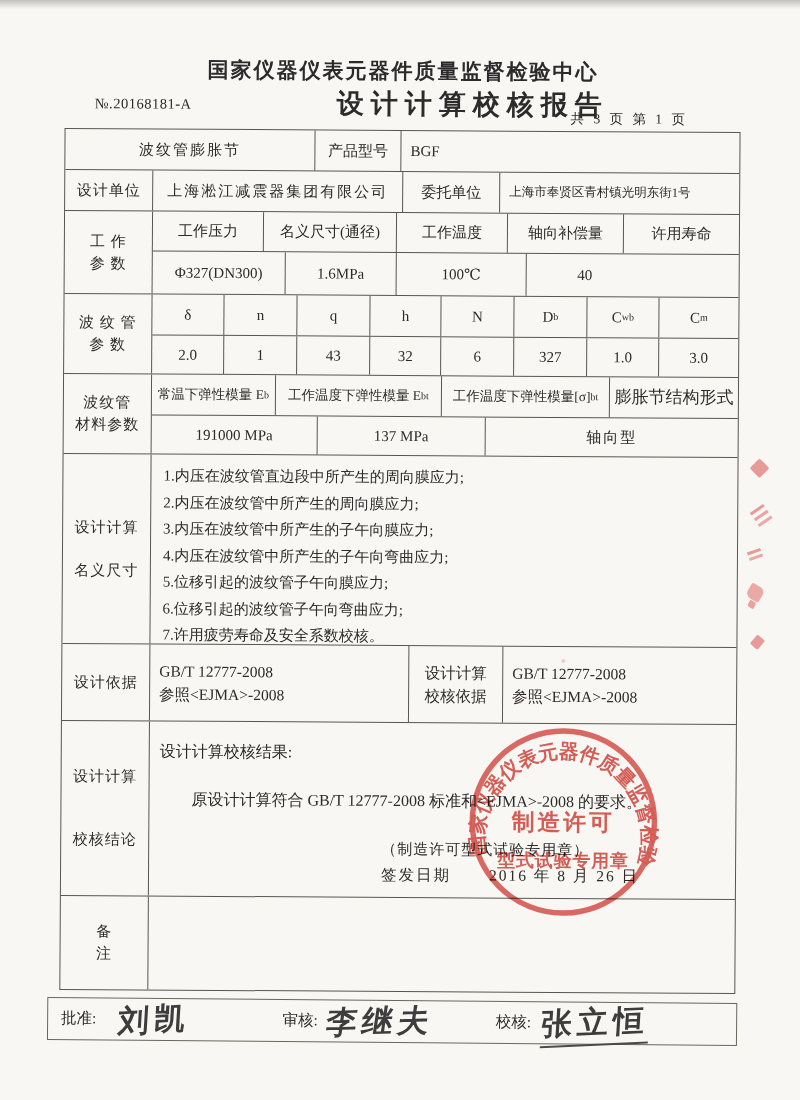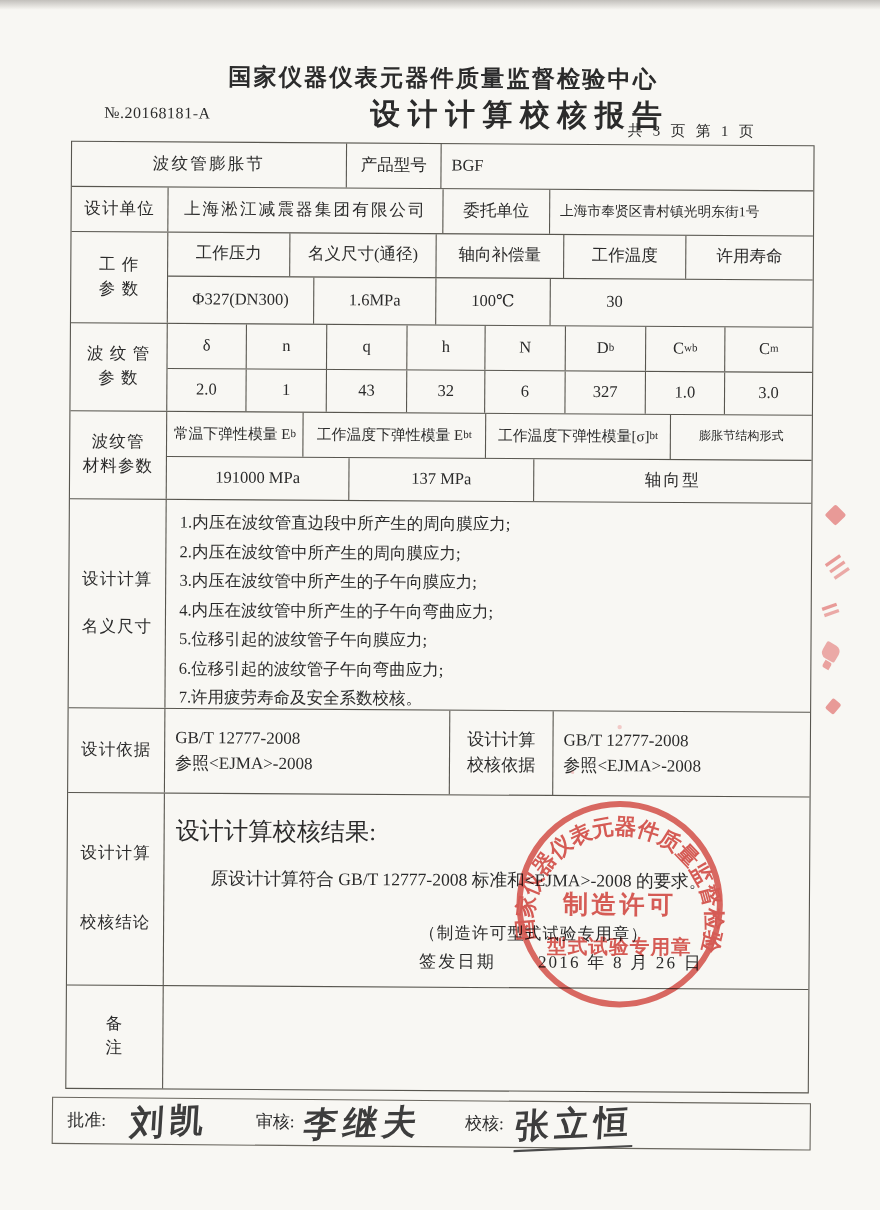--- a/index.html
+++ b/index.html
@@ -40,21 +40,21 @@
   sub{font-size:10px;}
   sup{font-size:10px;}
   .items{display:block;padding:8px 6px 6px 12px;font-size:15px;line-height:26.5px;text-align:left;}
   .twoline{flex-direction:column;align-items:flex-start;gap:4px;padding-left:9px;font-size:15.5px;}
   .twoline.center{align-items:center;padding-left:0;}
   .gapwide{gap:24px;}
   .gapwider{gap:44px;}
 
   
   .concl{position:relative;display:block;text-align:left;}
-  .concl .h1{position:absolute;left:10px;top:20px;font-size:22px;}
+  .concl .h1{position:absolute;left:10px;top:20px;font-size:16px;}
   .concl .t1{position:absolute;left:42px;top:68px;font-size:16px;}
   .concl .sealnote{position:absolute;left:232px;top:117px;font-size:15px;letter-spacing:1px;}
   .concl .issue{position:absolute;left:232px;top:142px;font-size:15.5px;letter-spacing:2px;}
   .concl .issue .dt{margin-left:38px;}
 
   
   .stamp{position:absolute;left:466px;top:722px;width:198px;height:198px;
          mix-blend-mode:multiply;opacity:.88;z-index:5;pointer-events:none;}
   
   .frag{position:absolute;background:rgba(222,92,90,.6);z-index:4;}
@@ -103,29 +103,29 @@
 
     <div class="row" style="height:83px">
       <div class="c lab">
         <div>工  作</div>
         <div>参  数</div>
       </div>
       <div class="subgrid">
         <div class="subrow" style="height:40px">
           <div class="c" style="width:111px">工作压力</div>
           <div class="c" style="width:133px">名义尺寸(通径)</div>
+          <div class="c" style="width:111px">工作温度</div>
           <div class="c" style="width:116px">轴向补偿量</div>
-          <div class="c" style="width:111px">工作温度</div>
           <div class="c" style="flex:1">许用寿命</div>
         </div>
         <div class="subrow">
           <div class="c" style="width:133px">Φ327(DN300)</div>
           <div class="c" style="width:111px">1.6MPa</div>
-          <div class="c" style="width:104px">100℃</div>
-          <div class="c" style="width:116px">30</div>
+          <div class="c" style="width:130px">100℃</div>
+          <div class="c" style="width:116px">40</div>
         </div>
       </div>
     </div>
 
     <div class="row" style="height:80px">
       <div class="c lab">
         <div>波 纹 管</div>
         <div>参  数</div>
       </div>
       <div class="subgrid">
@@ -191,21 +191,21 @@
           <div class="c" style="width:166px;font-size:13.5px">
                 <span>工作温度下弹性模量 E</span>
                 <sub>b</sub>
                 <sup>t</sup>
               </div>
           <div class="c" style="width:168px;font-size:13.5px">
                 <span>工作温度下弹性模量[σ]</span>
                 <sub>b</sub>
                 <sup>t</sup>
               </div>
-          <div class="c" style="flex:1;font-size:11px">
+          <div class="c" style="flex:1;font-size:17px">
                 <span>膨胀节结构形式</span>
               </div>
         </div>
         <div class="subrow">
           <div class="c" style="width:166px">191000 MPa</div>
           <div class="c" style="width:168px">137 MPa</div>
           <div class="c sp2" style="flex:1">轴向型</div>
         </div>
       </div>
     </div>
@@ -285,20 +285,20 @@
   <div class="frag f2"></div>
   <div class="frag f3"></div>
   <div class="frag f4"></div>
   <div class="frag f5"></div>
   <div class="speck" style="left:562px;top:658px;width:4px;height:4px"></div>
   <div class="speck" style="left:520px;top:700px;width:3px;height:3px"></div>
 
   <div class="sigbar">
     <span class="siglab" style="margin-left:13px">批准:</span>
     <span class="sig" style="margin-left:22px">刘凯</span>
-    <span class="siglab" style="margin-left:42px">审核:</span>
+    <span class="siglab" style="margin-left:92px">审核:</span>
     <span class="sig" style="margin-left:8px;transform:rotate(-2deg) skewX(-10deg)">李继夫</span>
-    <span class="siglab" style="margin-left:39px">校核:</span>
+    <span class="siglab" style="margin-left:62px">校核:</span>
     <span class="sig" style="margin-left:10px;border-bottom:2px solid #4a4a4a;transform:rotate(-3deg) skewX(-6deg)">张立恒</span>
   </div>
 
 </div>
 </div>
 
 </body></html>

